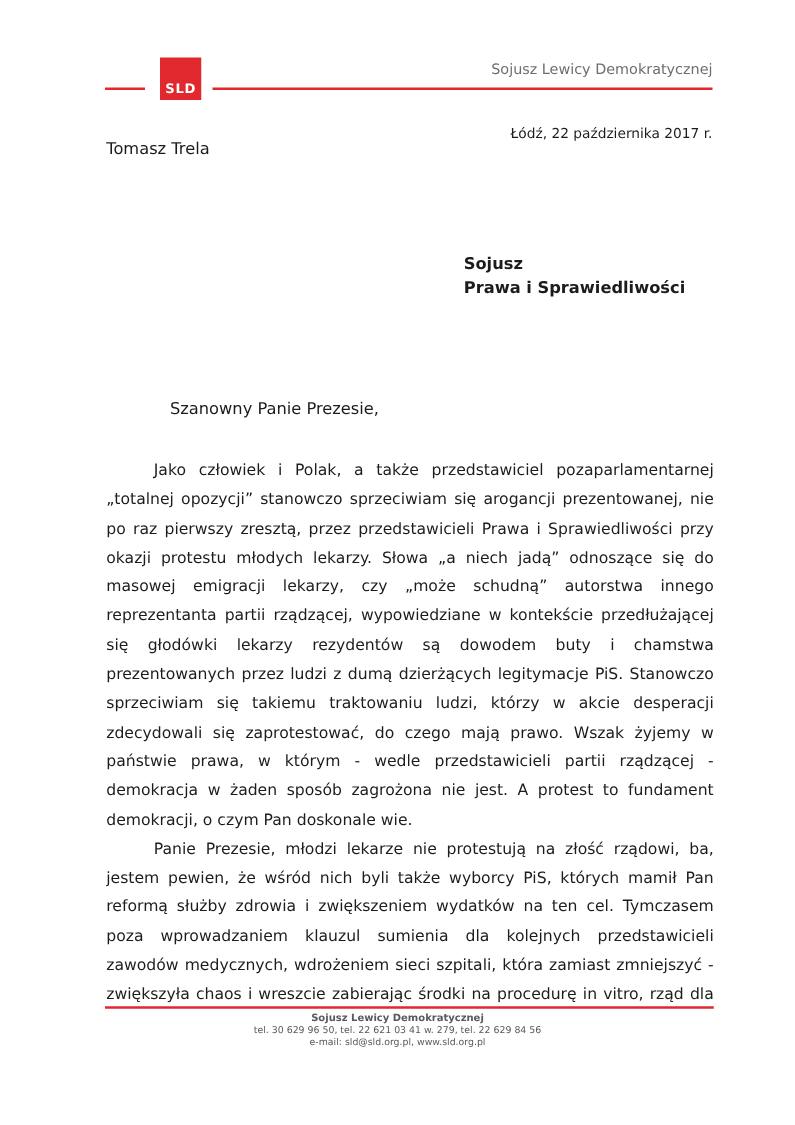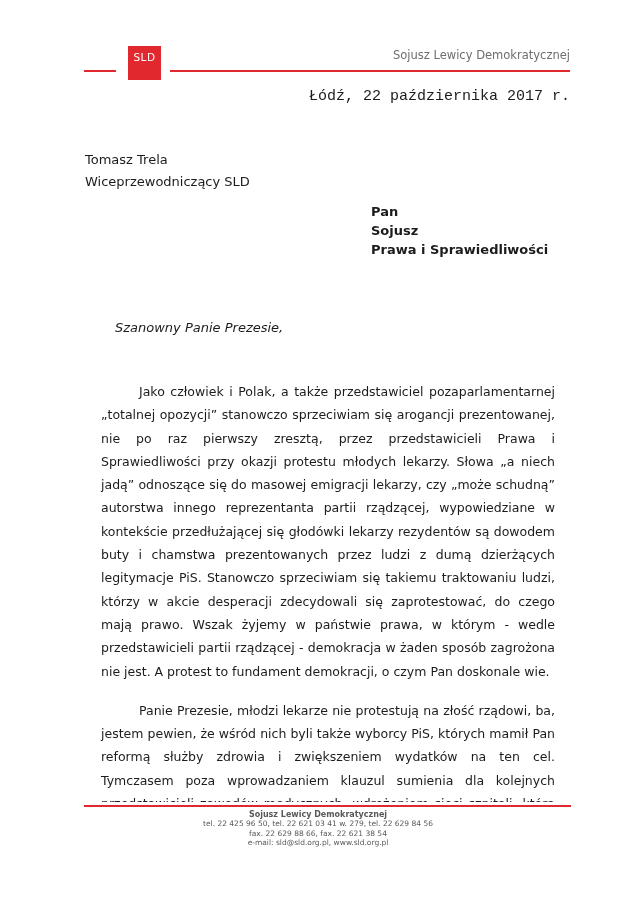--- a/index.html
+++ b/index.html
@@ -16,54 +16,53 @@
   .rule { position: absolute; height: 2px; background: var(--accent-red, #e0282e); }
   .rule-short-left { left: 84px; top: 70px; width: 32px; }
   .rule-long-right { left: 170px; top: 70px; width: 400px; }
   .logo-square {
     position: absolute; left: 128px; top: 46px;
     width: 33px; height: 34px;
     background: var(--accent-red, #e0282e);
     display: flex; align-items: flex-end; justify-content: center;
   }
   .logo-square .logo-text {
-    color: #ffffff; font-weight: normal; font-size: 10.5px;
-    letter-spacing: 0.5px; padding-bottom: 17px;
+    color: #ffffff; font-weight: bold; font-size: 10.5px;
+    letter-spacing: 0.5px; padding-bottom: 3px;
   }
   .org-name-header {
     position: absolute; right: 66px; top: 48px;
     font-size: 11.5px; color: var(--header-gray, #6d6e71);
   }
   
   .date-line {
-    position: absolute; right: 66px; top: 88px;
-    font-size: 15px;
-    font-family: Liberation Mono, monospace;
+    position: absolute; right: 66px; top: 100px;
+    font-size: 11px;
   }
   .sender-block {
     position: absolute; left: 85px; top: 109px;
-    font-size: 13px; line-height: 22px; margin-top: 40px;
+    font-size: 13px; line-height: 22px;
   }
   .recipient-block {
     position: absolute; left: 371px; top: 202px;
     font-size: 13px; font-weight: bold; line-height: 19px;
   }
   .salutation {
-    position: absolute; left: 115px; top: 320px;
-    font-size: 13px; font-style: italic;
+    position: absolute; left: 136px; top: 320px;
+    font-size: 13px; 
   }
   
   .body-text {
     position: absolute; left: 85px; top: 364px;
     width: 486px; height: 438px;
     font-size: 12.5px; line-height: 23.3px;
     text-align: justify;
     overflow: hidden;
   }
-  .body-text p { margin: 16px; text-indent: 38px; }
+  .body-text p { margin: 0; text-indent: 38px; }
   
   .footer-rule {
     position: absolute; left: 84px; top: 805px;
     width: 487px; height: 2px;
     background: var(--accent-red, #e0282e);
   }
   .footer-block {
     position: absolute; left: 0; top: 810px; width: 636px;
     text-align: center;
     color: var(--footer-gray, #58595b);
@@ -80,37 +79,34 @@
   <div class="logo-square">
     <span class="logo-text">SLD</span>
   </div>
   <div class="rule rule-long-right"></div>
   <div class="org-name-header">Sojusz Lewicy Demokratycznej</div>
 
   <div class="date-line">Łódź, 22 października 2017 r.</div>
 
   <div class="sender-block">
     <div>Tomasz Trela</div>
-    <div>Wiceprzewodniczący SLD</div>
   </div>
 
   <div class="recipient-block">
-    <div>Pan</div>
     <div>Sojusz</div>
     <div>Prawa i Sprawiedliwości</div>
   </div>
 
   <div class="salutation">Szanowny Panie Prezesie,</div>
 
   <div class="body-text">
     <p>Jako człowiek i Polak, a także przedstawiciel pozaparlamentarnej „totalnej opozycji” stanowczo sprzeciwiam się arogancji prezentowanej, nie po raz pierwszy zresztą, przez przedstawicieli Prawa i Sprawiedliwości przy okazji protestu młodych lekarzy. Słowa „a niech jadą” odnoszące się do masowej emigracji lekarzy, czy „może schudną” autorstwa innego reprezentanta partii rządzącej, wypowiedziane w kontekście przedłużającej się głodówki lekarzy rezydentów są dowodem buty i chamstwa prezentowanych przez ludzi z dumą dzierżących legitymacje PiS. Stanowczo sprzeciwiam się takiemu traktowaniu ludzi, którzy w akcie desperacji zdecydowali się zaprotestować, do czego mają prawo. Wszak żyjemy w państwie prawa, w którym - wedle przedstawicieli partii rządzącej - demokracja w żaden sposób zagrożona nie jest. A protest to fundament demokracji, o czym Pan doskonale wie.</p>
     <p>Panie Prezesie, młodzi lekarze nie protestują na złość rządowi, ba, jestem pewien, że wśród nich byli także wyborcy PiS, których mamił Pan reformą służby zdrowia i zwiększeniem wydatków na ten cel. Tymczasem poza wprowadzaniem klauzul sumienia dla kolejnych przedstawicieli zawodów medycznych, wdrożeniem sieci szpitali, która zamiast zmniejszyć -zwiększyła chaos i wreszcie zabierając środki na procedurę in vitro, rząd dla służby zdrowia nie zrobił nic. Lekarze rezydenci głodują, bo mają dość pracy ponad siły w warunkach – delikatnie mówiąc - dalece</p>
   </div>
 
   <div class="footer-rule"></div>
   <div class="footer-block">
     <div class="footer-org">Sojusz Lewicy Demokratycznej</div>
-    <div>tel. 22 425 96 50, tel. 22 621 03 41 w. 279, tel. 22 629 84 56</div>
-    <div>fax. 22 629 88 66, fax. 22 621 38 54</div>
+    <div>tel. 30 629 96 50, tel. 22 621 03 41 w. 279, tel. 22 629 84 56</div>
     <div>e-mail: sld@sld.org.pl, www.sld.org.pl</div>
   </div>
 
 </div>
 
 </body></html>

